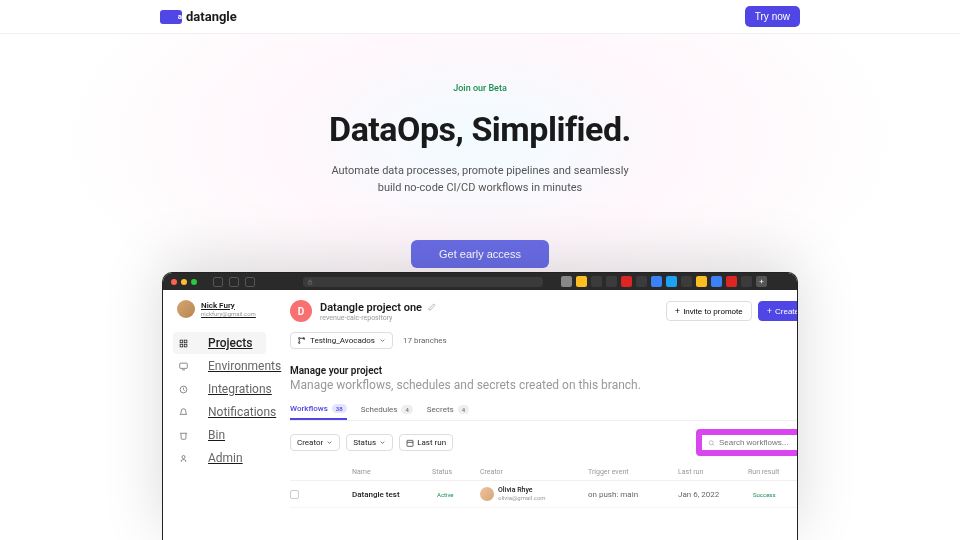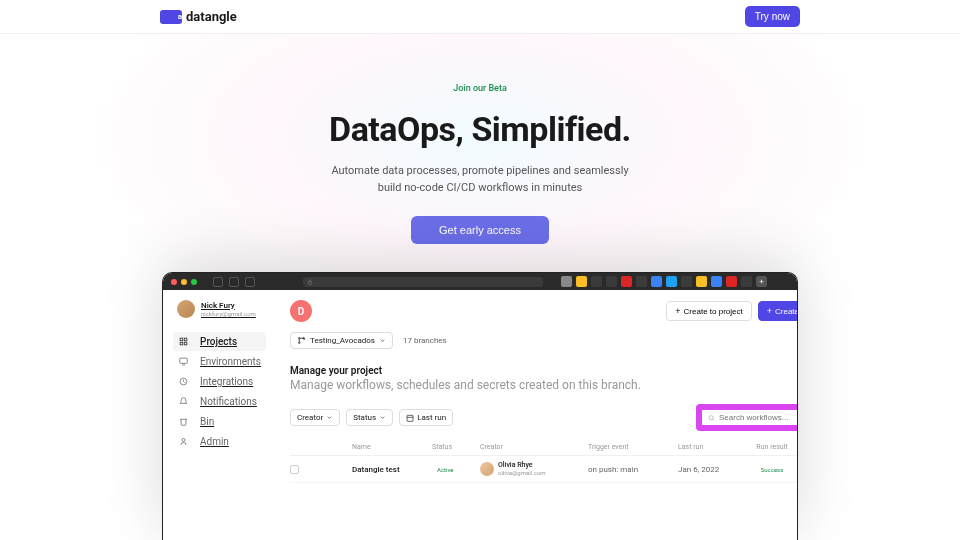--- a/index.html
+++ b/index.html
@@ -6,40 +6,40 @@
 body { font-family: -apple-system, BlinkMacSystemFont, 'Segoe UI', Roboto, sans-serif; background: #fff; color: #1a1a1a; width: 960px; height: 540px; overflow: hidden; position: relative; }
 .nav { height: 34px; border-bottom: 1px solid #f0f0f0; display: flex; align-items: center; justify-content: space-between; padding: 0 160px; }
 .logo { display: flex; align-items: center; gap: 4px; font-weight: 700; font-size: 13px; }
 .logo-icon { width: 14px; height: 14px; background: #5046e5; border-radius: 3px; display: flex; align-items: center; justify-content: center; color: #fff; font-size: 8px; font-weight: 700; padding-left: 22px; }
 .btn-primary { background: #5046e5; color: #fff; border: none; padding: 5px 10px; border-radius: 5px; font-size: 10px; font-weight: 500; cursor: pointer; }
 .hero-bg { position: absolute; top: 34px; left: 0; right: 0; height: 260px; background: radial-gradient(ellipse 600px 300px at 50% 40%, rgba(200,240,255,0.25), rgba(255,200,230,0.15), transparent 70%); }
 .hero { position: relative; text-align: center; padding-top: 42px; }
 .badge { display: inline-block; color: #1a8f4f; font-size: 9px; font-weight: 500; margin-bottom: 16px; }
 .hero h1 { font-size: 34px; font-weight: 700; letter-spacing: -0.5px; margin-bottom: 14px; }
 .hero p { font-size: 11px; color: #555; line-height: 1.5; margin-bottom: 20px; }
-.btn-cta { background: #6b6ee8; color: #fff; border: none; padding: 8px 28px; border-radius: 6px; font-size: 11px; font-weight: 500; cursor: pointer; }
+.btn-cta { background: #6b6ee8; color: #fff; border: none; padding: 8px 28px; border-radius: 6px; font-size: 11px; font-weight: 500; cursor: pointer; margin-top: 24px; }
 .app-window { position: absolute; bottom: 0; left: 50%; transform: translateX(-50%); width: 636px; background: #fff; border-radius: 10px 10px 0 0; box-shadow: 0 -10px 60px rgba(0,0,0,0.15); overflow: hidden; border: 1px solid #222; border-bottom: none; }
 .titlebar { height: 17px; background: #2a2a2a; display: flex; align-items: center; padding: 0 8px; position: relative; }
 .traffic { display: flex; gap: 4px; }
 .traffic span { width: 6px; height: 6px; border-radius: 50%; }
 .tl-r { background: #ff5f57; } .tl-y { background: #febc2e; } .tl-g { background: #28c840; }
 .titlebar-icons { position: absolute; left: 50px; display: flex; gap: 6px; }
 .tbi { width: 10px; height: 10px; border: 1px solid #555; border-radius: 2px; }
 .urlbar { position: absolute; left: 140px; width: 240px; height: 10px; background: #3a3a3a; border-radius: 3px; display: flex; align-items: center; padding: 0 4px; }
 .urlbar svg { width: 6px; height: 6px; }
 .ext-icons { position: absolute; right: 30px; display: flex; gap: 4px; }
 .ext { width: 11px; height: 11px; border-radius: 2px; }
 .app-body { display: flex; background: #fff; height: 250px; }
 .sidebar { width: 113px; padding: 10px 10px; background: #fff; text-decoration: underline; }
 .user { display: flex; align-items: center; gap: 6px; margin-bottom: 14px; padding: 0 4px; }
 .avatar { width: 18px; height: 18px; border-radius: 50%; background: linear-gradient(135deg,#d4a574,#b8864f); }
 .user-info { line-height: 1.2; }
 .user-name { font-size: 8px; font-weight: 600; }
 .user-email { font-size: 6px; color: #999; }
-.nav-item { display: flex; align-items: center; gap: 12px; padding: 4px 6px; font-size: 10px; color: #666; border-radius: 4px; cursor: pointer; margin-bottom: 1px; }
+.nav-item { display: flex; align-items: center; gap: 20px; padding: 4px 6px; font-size: 12px; color: #666; border-radius: 4px; cursor: pointer; margin-bottom: 1px; }
 .nav-item.active { background: #f5f5f5; color: #222; font-weight: 500; }
 .nav-item svg { width: 9px; height: 9px; flex-shrink: 0; }
 .main { flex: 1; padding: 10px 14px; }
 .proj-header { display: flex; align-items: center; justify-content: space-between; margin-bottom: 10px; }
 .proj-left { display: flex; align-items: center; gap: 8px; }
 .proj-avatar { width: 22px; height: 22px; border-radius: 50%; background: #f87171; color: #fff; display: flex; align-items: center; justify-content: center; font-size: 10px; font-weight: 600; }
 .proj-title { font-size: 11px; font-weight: 600; display: flex; align-items: center; gap: 6px; }
 .proj-sub { font-size: 7px; color: #999; }
 .proj-actions { display: flex; gap: 6px; }
 .btn-sm { font-size: 8px; padding: 4px 8px; border-radius: 4px; border: 1px solid #ddd; background: #fff; cursor: pointer; display: flex; align-items: center; gap: 3px; }
@@ -61,21 +61,21 @@
 .search-box input { border: none; outline: none; font-size: 8px; width: 100%; }
 .table { width: 100%; }
 .thead { display: flex; padding: 4px 0; font-size: 7px; color: #999; border-bottom: 1px solid #f0f0f0; }
 .trow { display: flex; align-items: center; padding: 6px 0; font-size: 8px; border-bottom: 1px solid #f5f5f5; }
 .col-check { width: 20px; }
 .col-name { width: 80px; margin-left: 42px; }
 .col-status { width: 48px; }
 .col-creator { width: 108px; }
 .col-trigger { width: 90px; }
 .col-lastrun { width: 70px; }
-.col-result { width: 48px; text-align: center; }
+.col-result { width: 48px; }
 .col-menu { width: 12px; }
 .chk { width: 9px; height: 9px; border: 1px solid #ccc; border-radius: 2px; }
 .status-pill { font-size: 6px; color: #1a8f4f; padding: 1px 5px; border-radius: 6px; }
 .creator-cell { display: flex; align-items: center; gap: 4px; }
 .creator-av { width: 14px; height: 14px; border-radius: 50%; background: linear-gradient(135deg,#f0c4a0,#d4a574); }
 .creator-name { font-size: 7px; font-weight: 500; line-height: 1.1; }
 .creator-email { font-size: 6px; color: #999; line-height: 1.1; }
 .dots { color: #999; font-size: 10px; cursor: pointer; }
 .pencil { width: 8px; height: 8px; color: #999; }
 </style>
@@ -187,25 +187,34 @@
             <circle cx="12" cy="8" r="4"></circle>
             <path d="M6 21v-2a4 4 0 014-4h4a4 4 0 014 4v2"></path>
           </svg>
         <span>Admin</span>
       </div>
     </div>
     <div class="main">
       <div class="proj-header">
         <div class="proj-left">
           <div class="proj-avatar">D</div>
+          <div>
+            <div class="proj-title">
+              <span>Datangle project one</span>
+              <svg class="pencil" viewBox="0 0 24 24" fill="none" stroke="currentColor" stroke-width="2">
+                  <path d="M17 3l4 4L7 21H3v-4L17 3z"></path>
+                </svg>
+            </div>
+            <div class="proj-sub">revenue-calc-repository</div>
+          </div>
         </div>
         <div class="proj-actions">
           <button class="btn-sm">
             <span style="font-size:9px">+</span>
-            <span>Create to project</span>
+            <span>Invite to promote</span>
           </button>
           <button class="btn-sm primary">
             <span style="font-size:9px">+</span>
             <span>Create</span>
           </button>
         </div>
       </div>
       <div class="branch-row">
         <div class="branch-sel">
           <svg width="9" height="9" viewBox="0 0 24 24" fill="none" stroke="currentColor" stroke-width="2">
@@ -216,20 +225,34 @@
             </svg>
           <span>Testing_Avocados</span>
           <svg width="7" height="7" viewBox="0 0 24 24" fill="none" stroke="currentColor" stroke-width="2">
               <polyline points="6 9 12 15 18 9"></polyline>
             </svg>
         </div>
         <div class="branch-count">17 branches</div>
       </div>
       <div class="section-title">Manage your project</div>
       <div class="section-sub">Manage workflows, schedules and secrets created on this branch.</div>
+      <div class="tabs">
+        <div class="tab active">
+          <span>Workflows</span>
+          <span class="tab-badge">38</span>
+        </div>
+        <div class="tab">
+          <span>Schedules</span>
+          <span class="tab-badge">4</span>
+        </div>
+        <div class="tab">
+          <span>Secrets</span>
+          <span class="tab-badge">4</span>
+        </div>
+      </div>
       <div class="filters">
         <div class="filters-left">
           <div class="filter-btn">
             <span>Creator</span>
             <svg width="7" height="7" viewBox="0 0 24 24" fill="none" stroke="currentColor" stroke-width="2">
                 <polyline points="6 9 12 15 18 9"></polyline>
               </svg>
           </div>
           <div class="filter-btn">
             <span>Status</span>

